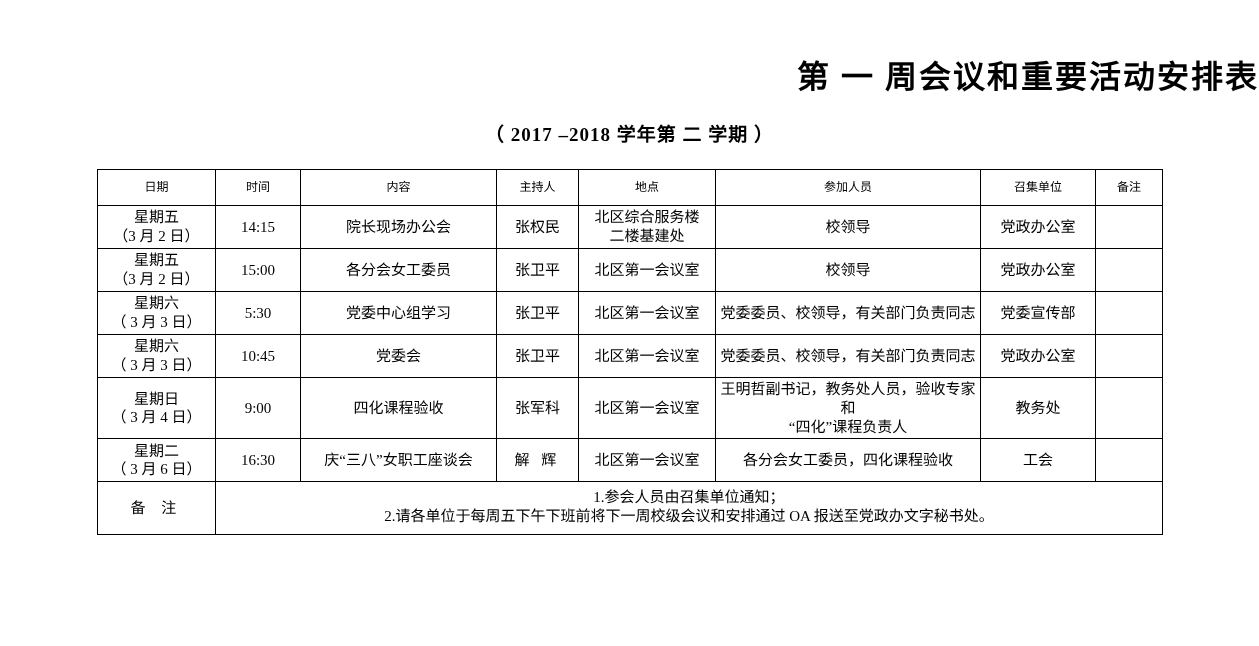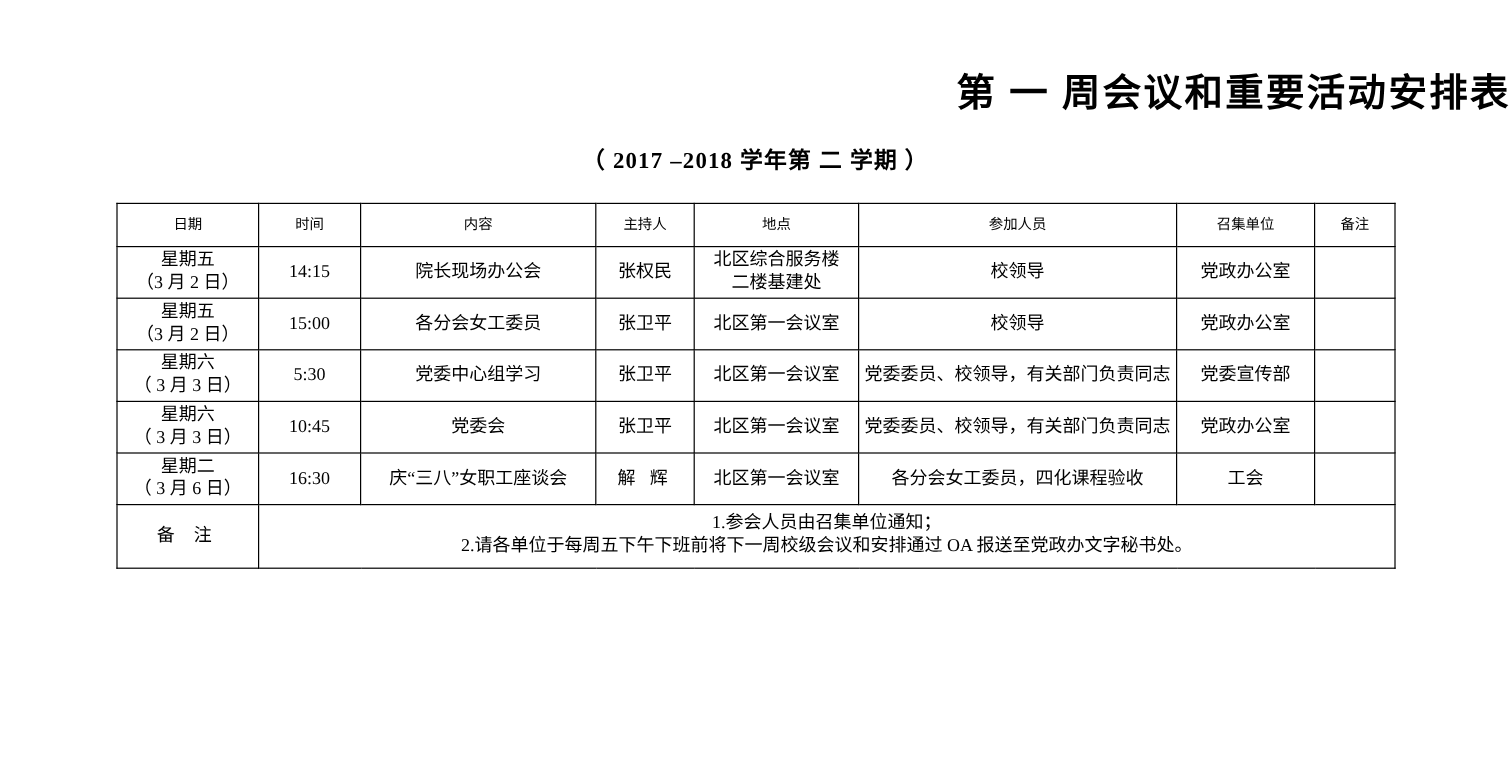--- a/index.html
+++ b/index.html
@@ -184,20 +184,40 @@
           </td>
           <td>10:45</td>
           <td>党委会</td>
           <td>张卫平</td>
           <td>北区第一会议室</td>
           <td>党委委员、校领导，有关部门负责同志</td>
           <td>党政办公室</td>
           <td></td>
         </tr>
 
+        <tr>
+          <td>
+            <span class="cell-two-line">
+              <span class="l1">星期日</span>
+              <span class="l2">（ 3 月 4 日）</span>
+            </span>
+          </td>
+          <td>9:00</td>
+          <td>四化课程验收</td>
+          <td>张军科</td>
+          <td>北区第一会议室</td>
+          <td>
+            <span class="cell-two-line">
+              <span class="l1">王明哲副书记，教务处人员，验收专家和</span>
+              <span class="l2">“四化”课程负责人</span>
+            </span>
+          </td>
+          <td>教务处</td>
+          <td></td>
+        </tr>
 
         <tr>
           <td>
             <span class="cell-two-line">
               <span class="l1">星期二</span>
               <span class="l2">（ 3 月 6 日）</span>
             </span>
           </td>
           <td>16:30</td>
           <td>庆“三八”女职工座谈会</td>

